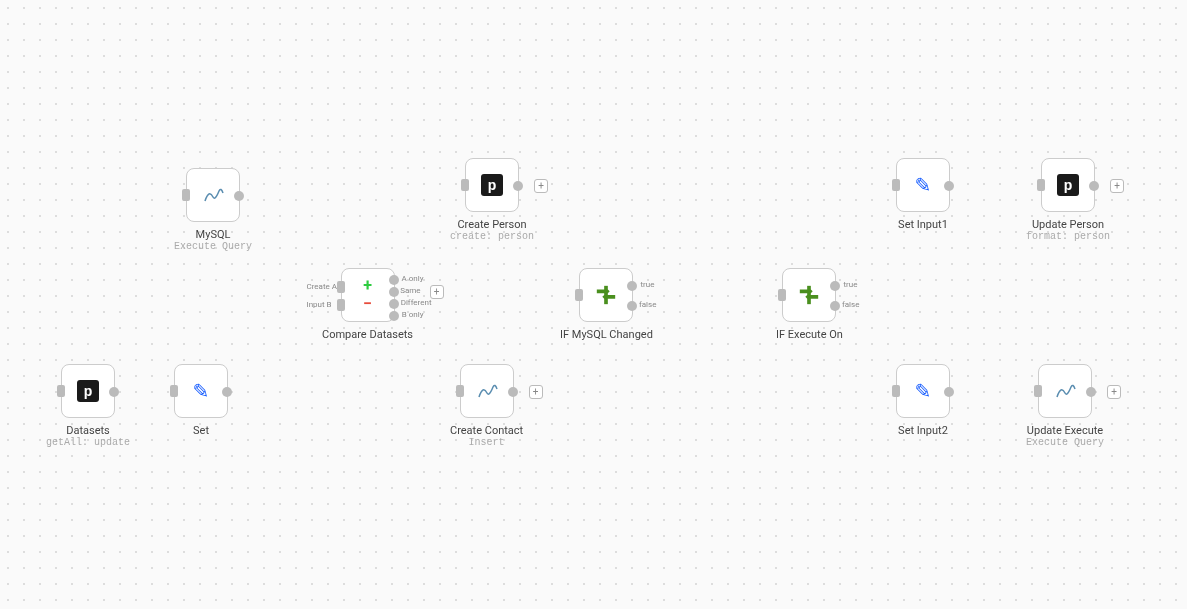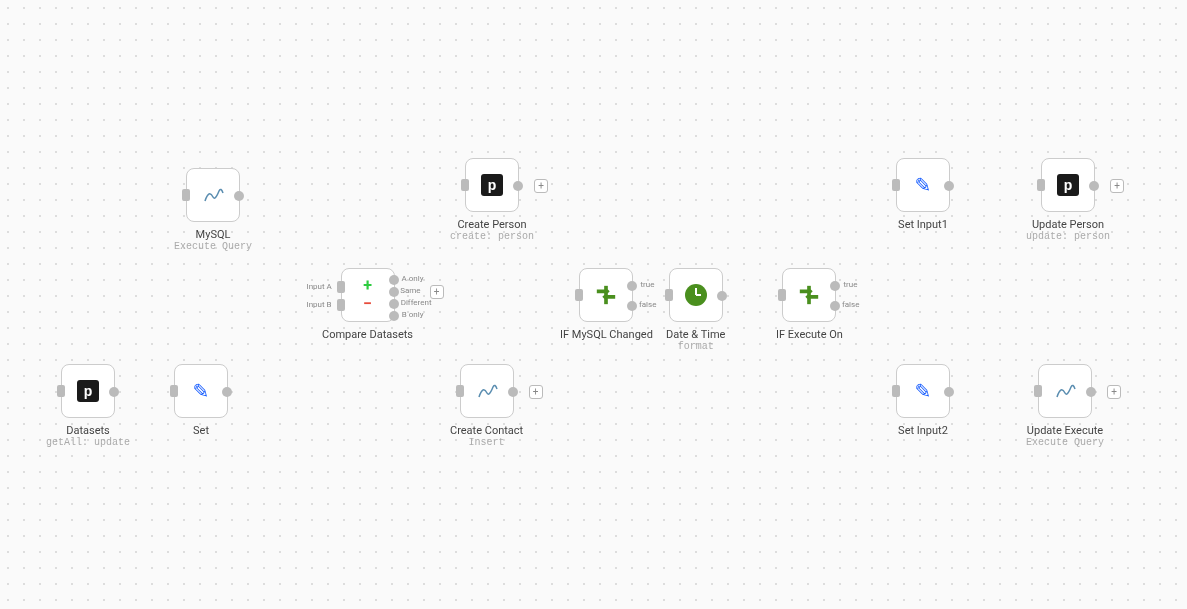--- a/index.html
+++ b/index.html
@@ -92,21 +92,21 @@
 
 <div class="node" style="left:322px;top:268px">
   <div class="node-box">
     <span class="icon">
           <span class="ic-compare">
             <span class="plus">+</span>
             <span class="minus">−</span>
           </span>
         </span>
     <span class="port rect left" style="top:12px"></span>
-    <span class="port-label" style="left:-35px;top:13px">Input A</span>
+    <span class="port-label" style="left:-35px;top:13px">Create A</span>
     <span class="port rect left" style="top:30px"></span>
     <span class="port-label" style="left:-35px;top:31px">Input B</span>
     <span class="port right" style="top:6px"></span>
     <span class="port-label" style="right:-30px;top:5px">A only</span>
     <span class="port right" style="top:18px"></span>
     <span class="port-label" style="right:-27px;top:17px">Same</span>
     <span class="add-btn" style="right:-50px;top:16px">+</span>
     <span class="port right" style="top:30px"></span>
     <span class="port-label" style="right:-38px;top:29px">Different</span>
     <span class="port right" style="top:42px"></span>
@@ -154,31 +154,20 @@
     </span>
     <span class="port rect left" style="top:20px"></span>
     <span class="port right" style="top:12px"></span>
     <span class="port-label" style="right:-22px;top:11px">true</span>
     <span class="port right" style="top:32px"></span>
     <span class="port-label" style="right:-24px;top:31px">false</span>
   </div>
   <div class="node-label">IF MySQL Changed</div>
 </div>
 
-<div class="node" style="left:666px;top:268px">
-  <div class="node-box">
-    <span class="icon">
-          <span class="ic-clock-green"></span>
-        </span>
-    <span class="port rect left" style="top:20px"></span>
-    <span class="port right" style="top:22px"></span>
-  </div>
-  <div class="node-label">Date &amp; Time</div>
-  <div class="node-sublabel">format</div>
-</div>
 
 <div class="node" style="left:776px;top:268px">
   <div class="node-box">
     <span class="icon ic-sign">
       <svg width="22" height="22" viewBox="0 0 24 24" fill="#4a8f1e">
             <rect x="10" y="2" width="4" height="20"></rect>
             <polygon points="2,6 14,6 16,8 14,10 2,10"></polygon>
             <polygon points="22,12 10,12 8,14 10,16 22,16"></polygon>
           </svg>
     </span>
@@ -212,21 +201,21 @@
 <div class="node" style="left:1026px;top:158px">
   <div class="node-box">
     <span class="icon">
           <span class="ic-pipedrive">p</span>
         </span>
     <span class="port rect left" style="top:20px"></span>
     <span class="port right" style="top:22px"></span>
     <span class="add-btn" style="right:-30px;top:20px">+</span>
   </div>
   <div class="node-label">Update Person</div>
-  <div class="node-sublabel">update: person</div>
+  <div class="node-sublabel">format: person</div>
 </div>
 
 <div class="node" style="left:1026px;top:364px">
   <div class="node-box">
     <span class="icon ic-mysql">
       <svg width="24" height="24" viewBox="0 0 24 24">
             <path d="M4 18 Q8 6 12 14 Q14 18 18 8 Q20 4 22 10" stroke="#5a8db0" stroke-width="1.5" fill="none"></path>
           </svg>
     </span>
     <span class="port rect left" style="top:20px"></span>

